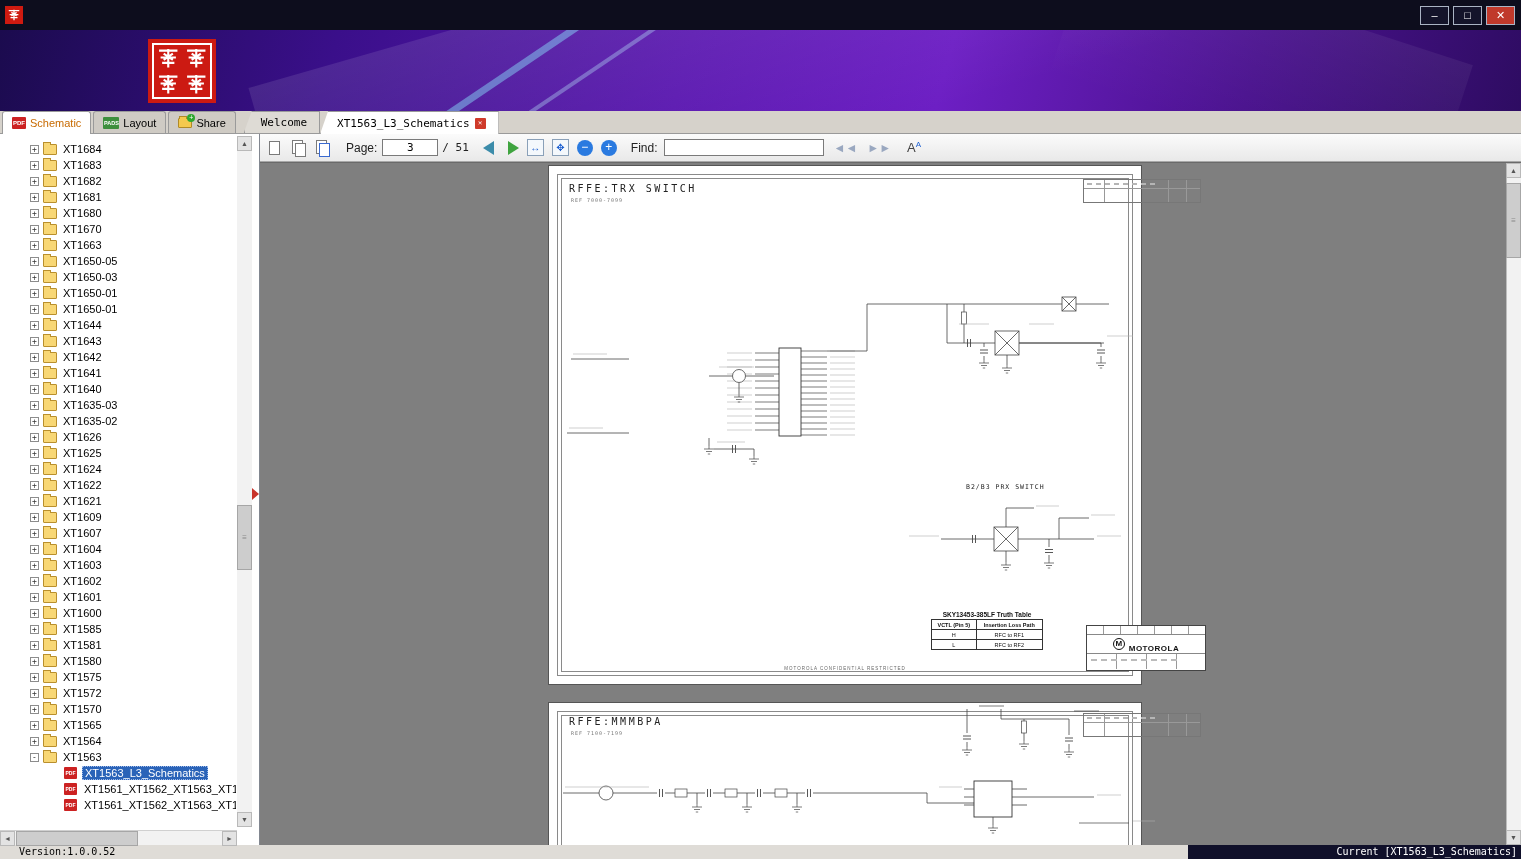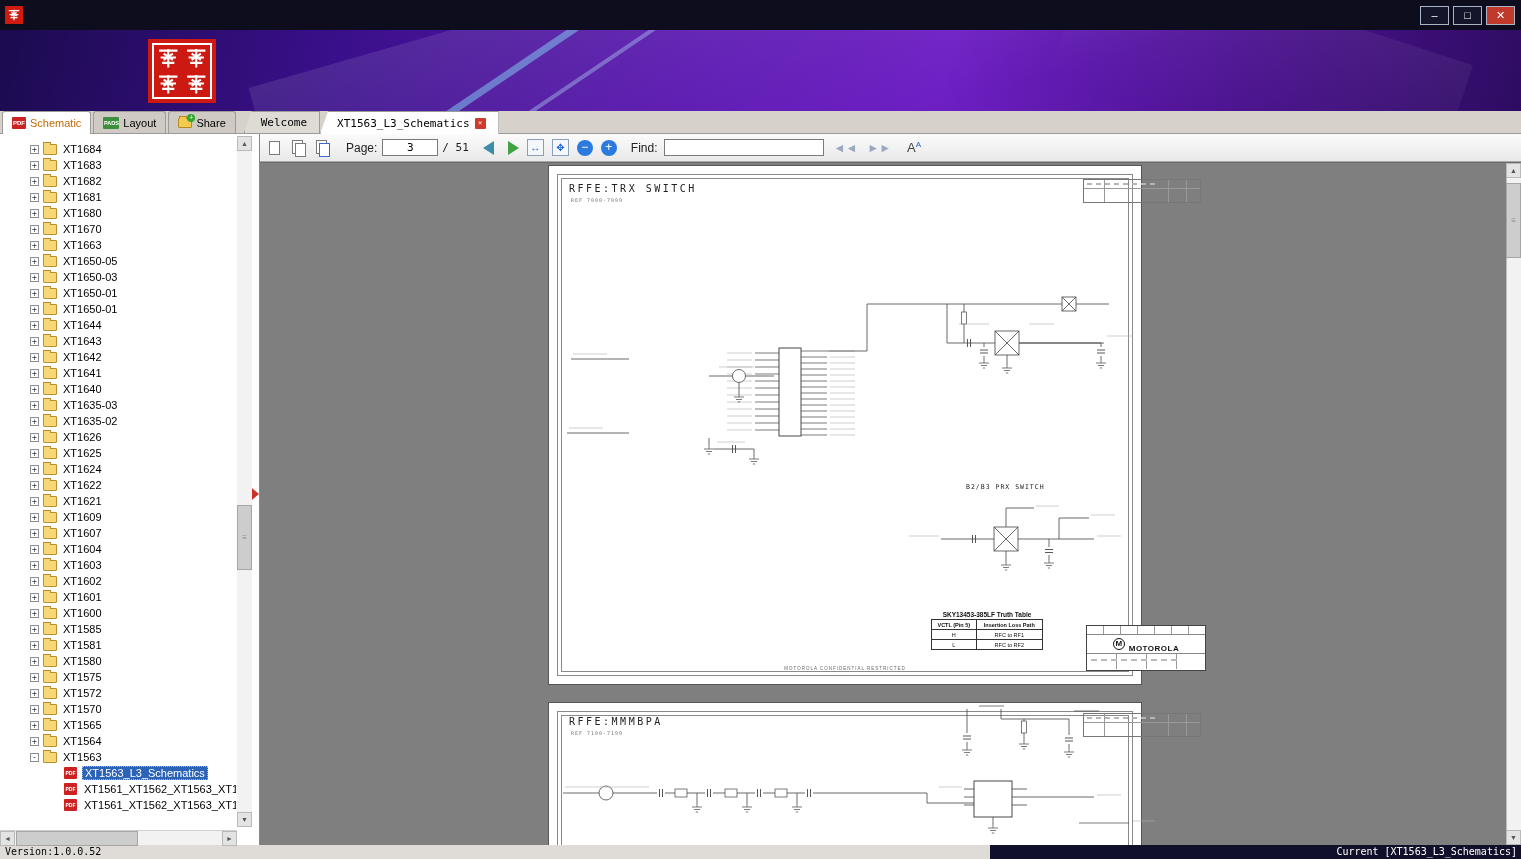--- a/index.html
+++ b/index.html
@@ -105,21 +105,21 @@
   .tb-top{height:9px;border-bottom:1px solid #888;background:repeating-linear-gradient(90deg,transparent 0 16px,#999 16px 17px);}
   .tb-brand{height:19px;border-bottom:1px solid #888;display:flex;align-items:center;justify-content:center;gap:4px;}
   .m-circle{width:12px;height:12px;border:1.3px solid #111;border-radius:50%;font-size:8px;font-weight:bold;line-height:10px;text-align:center;color:#111;}
   .m-name{font-size:8px;font-weight:bold;letter-spacing:.5px;color:#111;margin-top:9px;}
   .tb-bot{height:15px;background:repeating-linear-gradient(90deg,transparent 0 29px,#999 29px 30px);position:relative;}
   .tb-bot::before{content:"";position:absolute;left:4px;top:5px;width:90px;height:2px;background:repeating-linear-gradient(90deg,#bbb 0 6px,transparent 6px 10px);}
   .page-footer{position:absolute;left:0;right:0;bottom:13px;text-align:center;font-size:4.5px;letter-spacing:1px;color:#666;}
 
   
   .statusbar{height:14px;display:flex;font-size:10px;}
-  .status-left{width:990px;background:#dfdcd7;color:#000;padding-left:5px;font-family:"DejaVu Sans Mono",monospace;line-height:14px;}
+  .status-left{width:1188px;background:#dfdcd7;color:#000;padding-left:19px;font-family:"DejaVu Sans Mono",monospace;line-height:14px;}
   .status-right{flex:1;background:#10102a;color:#fff;text-align:right;padding-right:4px;font-family:"DejaVu Sans Mono",monospace;line-height:14px;}
 </style>
 </head>
 <body>
 
 <svg width="0" height="0" style="position:absolute">
   <defs>
     <symbol id="cjkglyph" viewBox="0 0 16 16">
       <g stroke="#fff" stroke-width="1.4" fill="none">
         <path d="M2 3H14M8 2V14M3 7.5H13M4 11H12M5 5L11 9M11 5L5 9"></path>

